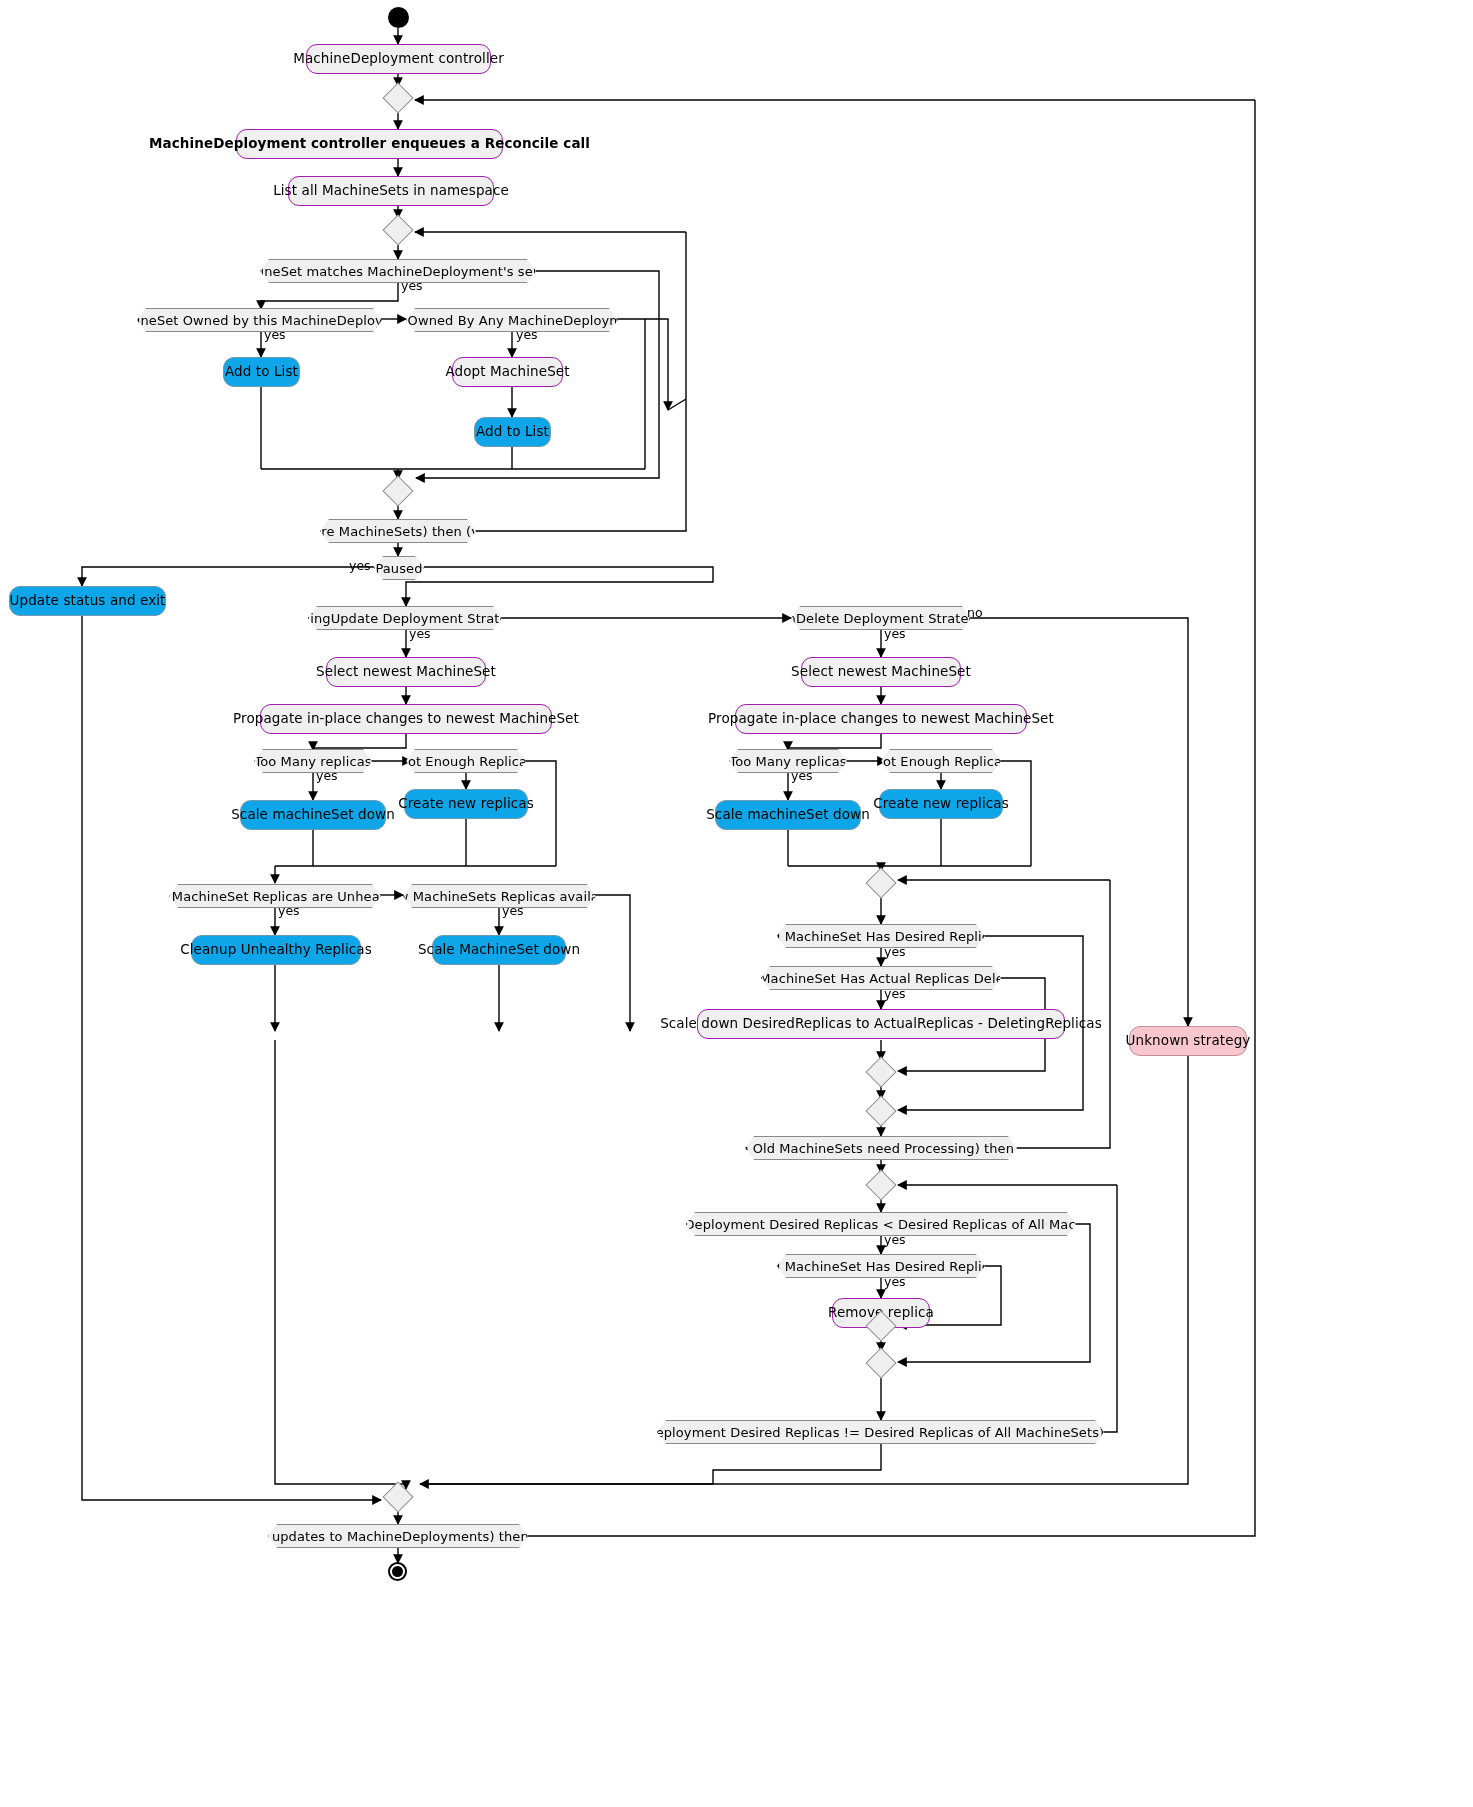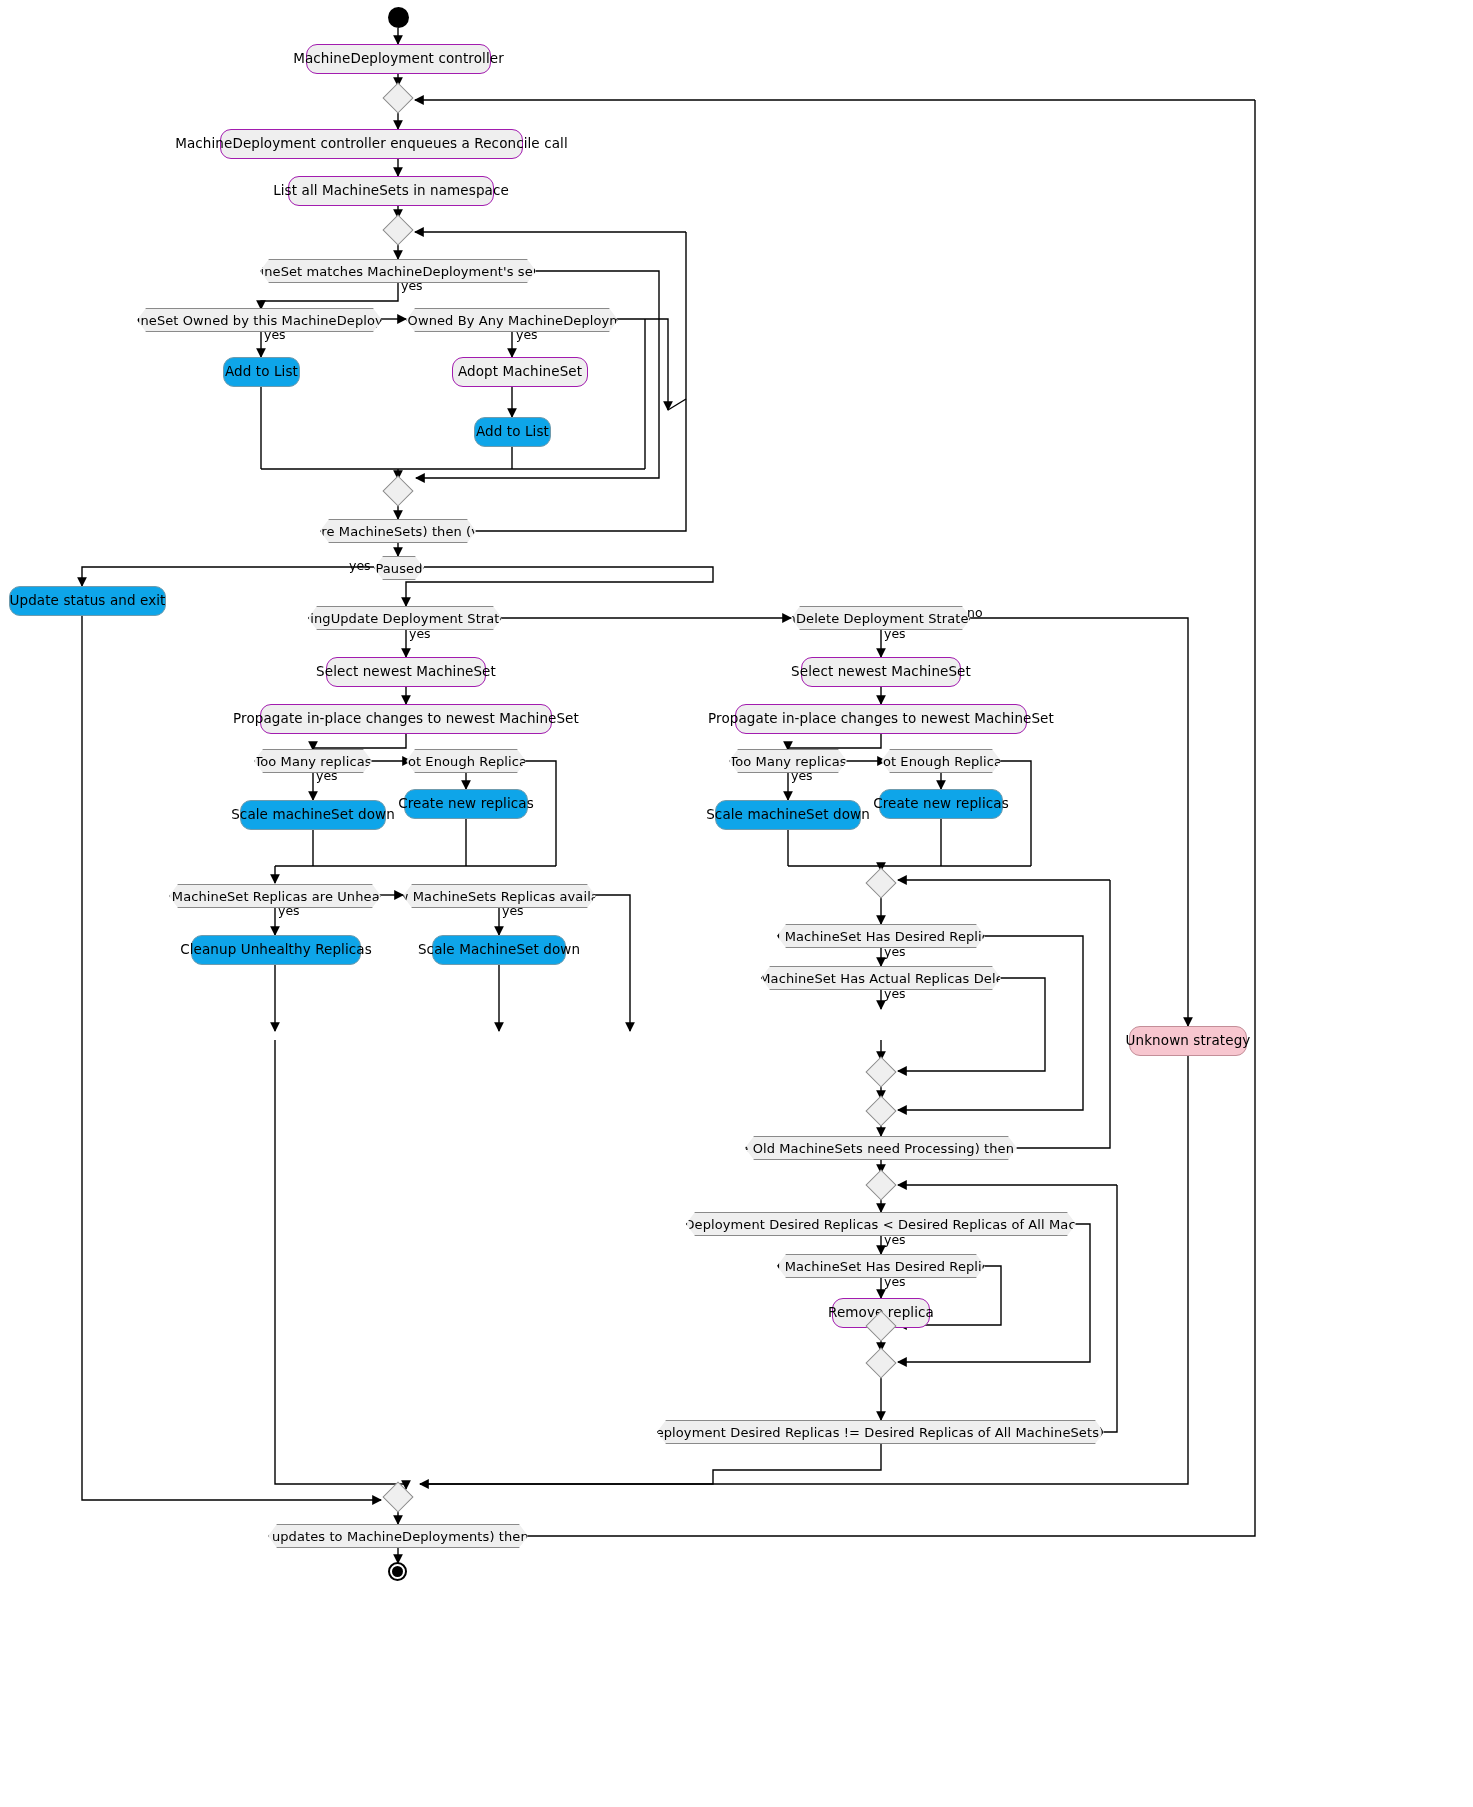--- a/index.html
+++ b/index.html
@@ -276,38 +276,38 @@
       <path d="M398,1548 L398,1563" marker-end="url(#arrow)"></path>
     </g>
   </svg>
 
   <div class="node start-circle" style="left:388px; top:7px;"></div>
 
   <div class="node activity" style="left:306px; top:44px; width:185px;">MachineDeployment controller</div>
 
   <div class="node diamond" style="left:387px; top:87px;"></div>
 
-  <div class="node activity" style="left:220px; top:129px; width:303px;">MachineDeployment controller enqueues a Reconcile call</div>
+  <div class="node activity" style="left:236px; top:129px; width:267px;font-weight:bold;">MachineDeployment controller enqueues a Reconcile call</div>
 
   <div class="node activity" style="left:288px; top:176px; width:206px;">List all MachineSets in namespace</div>
 
   <div class="node diamond" style="left:387px; top:219px;"></div>
 
   <div class="node condition" style="left:260px; top:259px; width:276px;">MachineSet matches MachineDeployment's selector</div>
   <div class="edge-label" style="left:401px; top:280px;">yes</div>
 
   <div class="node condition" style="left:137px; top:308px; width:245px;">MachineSet Owned by this MachineDeployment</div>
   <div class="edge-label" style="left:264px; top:329px;">yes</div>
 
   <div class="node condition" style="left:406px; top:308px; width:212px;">Not Owned By Any MachineDeployment</div>
   <div class="edge-label" style="left:516px; top:329px;">yes</div>
 
   <div class="node activity blue" style="left:223px; top:357px; width:77px;">Add to List</div>
 
-  <div class="node activity" style="left:452px; top:357px; width:136px;">Adopt MachineSet</div>
+  <div class="node activity" style="left:452px; top:357px; width:111px;">Adopt MachineSet</div>
 
   <div class="node activity blue" style="left:474px; top:417px; width:77px;">Add to List</div>
 
   <div class="node diamond" style="left:387px; top:480px;"></div>
 
   <div class="node condition" style="left:320px; top:519px; width:156px;">More MachineSets) then (yes</div>
 
   <div class="node condition" style="left:374px; top:556px; width:50px;">Paused</div>
   <div class="edge-label" style="left:349px; top:560px;">yes</div>
 
@@ -359,20 +359,21 @@
   <div class="node activity blue" style="left:879px; top:789px; width:124px;">Create new replicas</div>
 
   <div class="node diamond" style="left:870px; top:872px;"></div>
 
   <div class="node condition" style="left:777px; top:924px; width:208px;">Old MachineSet Has Desired Replicas</div>
   <div class="edge-label" style="left:884px; top:946px;">yes</div>
 
   <div class="node condition" style="left:761px; top:966px; width:240px;">Old MachineSet Has Actual Replicas Deleting</div>
   <div class="edge-label" style="left:884px; top:988px;">yes</div>
 
+  <div class="node activity" style="left:697px; top:1009px; width:368px;">Scale down DesiredReplicas to ActualReplicas - DeletingReplicas</div>
 
   <div class="node diamond" style="left:870px; top:1061px;"></div>
 
   <div class="node diamond" style="left:870px; top:1100px;"></div>
 
   <div class="node condition" style="left:745px; top:1136px; width:272px;">More Old MachineSets need Processing) then (yes</div>
 
   <div class="node diamond" style="left:870px; top:1174px;"></div>
 
   <div class="node condition" style="left:686px; top:1212px; width:390px;">MachineDeployment Desired Replicas &lt; Desired Replicas of All MachineSets</div>

